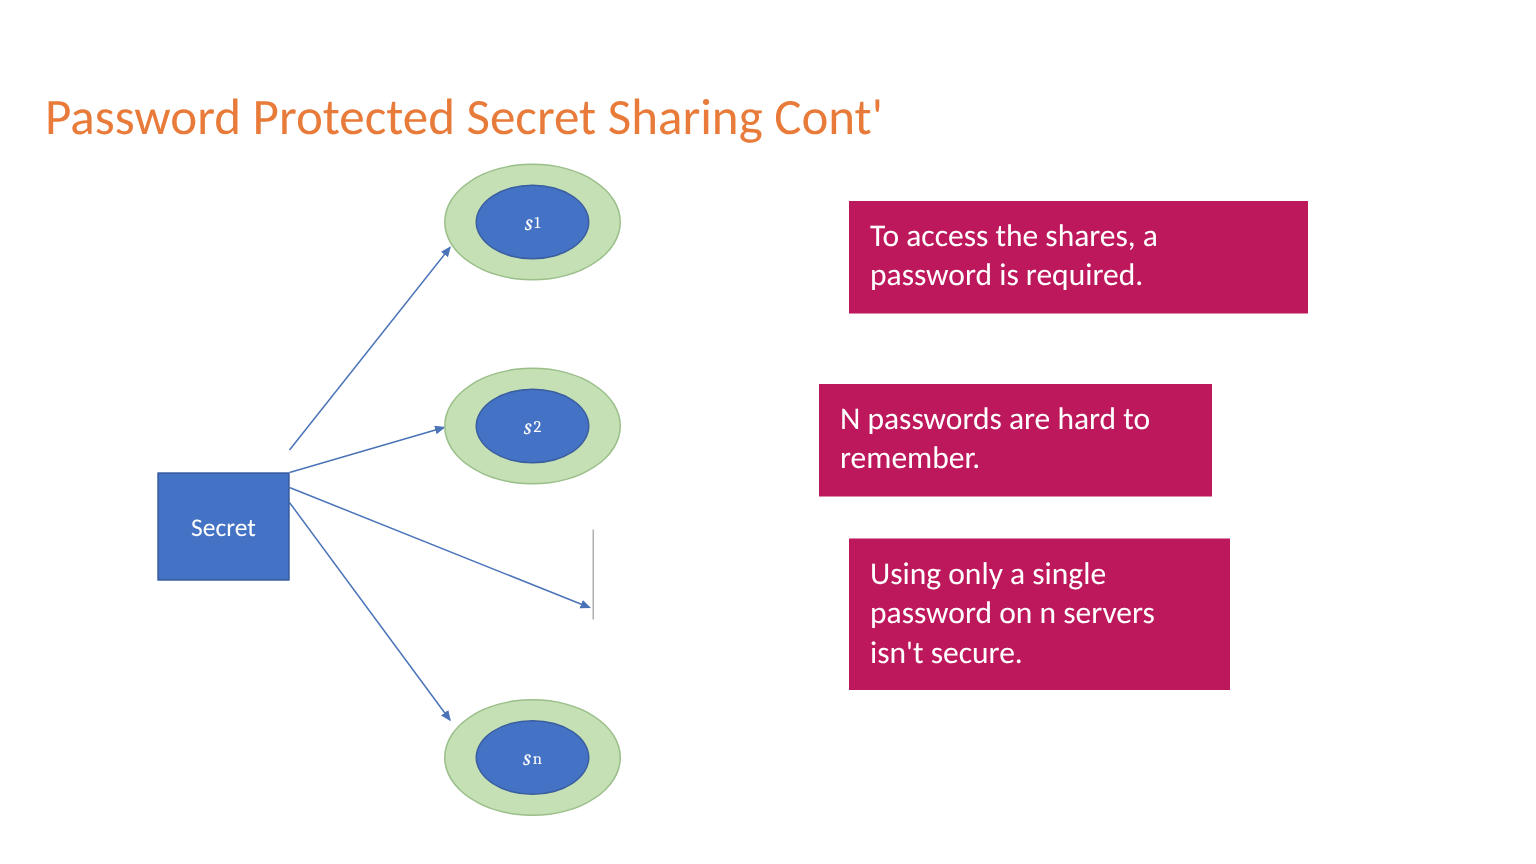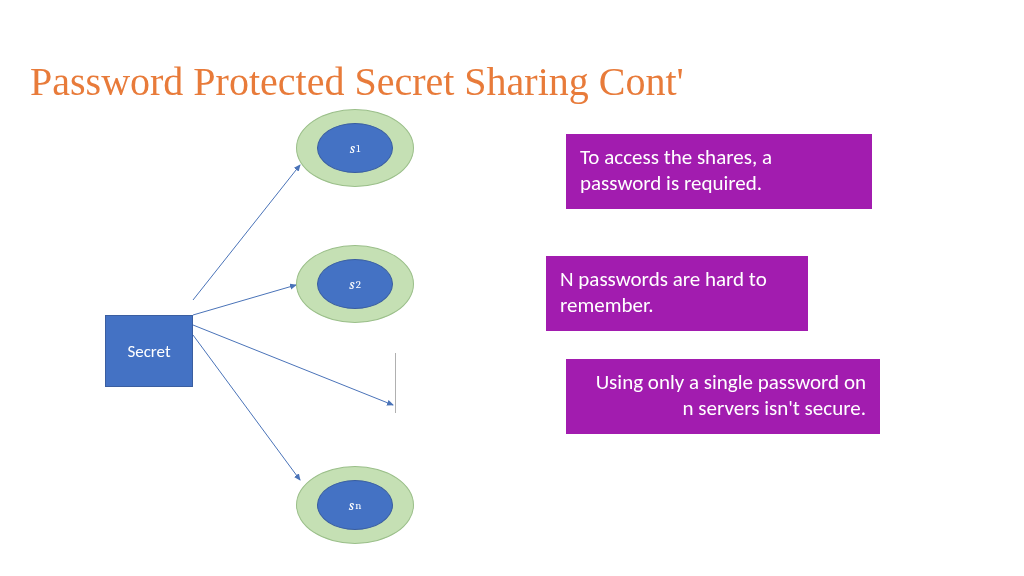--- a/index.html
+++ b/index.html
@@ -8,24 +8,23 @@
       height: 576px;
       background: #ffffff;
       font-family: Calibri, 'Segoe UI', sans-serif;
       position: relative;
       overflow: hidden;
     }
     .title {
       position: absolute;
       top: 58px;
       left: 30px;
-      font-size: 40px;
+      font-size: 34px;
       font-weight: 300;
       color: #e87b3a;
-      font-family: Liberation Serif, serif;
     }
     .secret-box {
       position: absolute;
       left: 105px;
       top: 281px;
       width: 88px;
       height: 72px;
       background: #4472c4;
       border: 1px solid #3a5ea0;
       color: #ffffff;
@@ -72,29 +71,29 @@
     .dotted-gap {
       position: absolute;
       left: 395px;
       top: 353px;
       width: 1px;
       height: 60px;
       border-left: 1px solid #b0b0b0;
     }
     .callout {
       position: absolute;
-      background: #a21caf;
+      background: #be185d;
       color: #ffffff;
       font-size: 21px;
       padding: 10px 14px 12px 14px;
       line-height: 1.25;
     }
     .callout1 { left: 566px; top: 134px; width: 306px; }
     .callout2 { left: 546px; top: 256px; width: 262px; }
-    .callout3 { left: 566px; top: 359px; width: 314px; text-align: right; }
+    .callout3 { left: 566px; top: 359px; width: 254px; }
     svg.arrows {
       position: absolute;
       left: 0; top: 0;
       width: 1024px; height: 576px;
       pointer-events: none;
     }
   </style>
 </head>
 <body>
 

